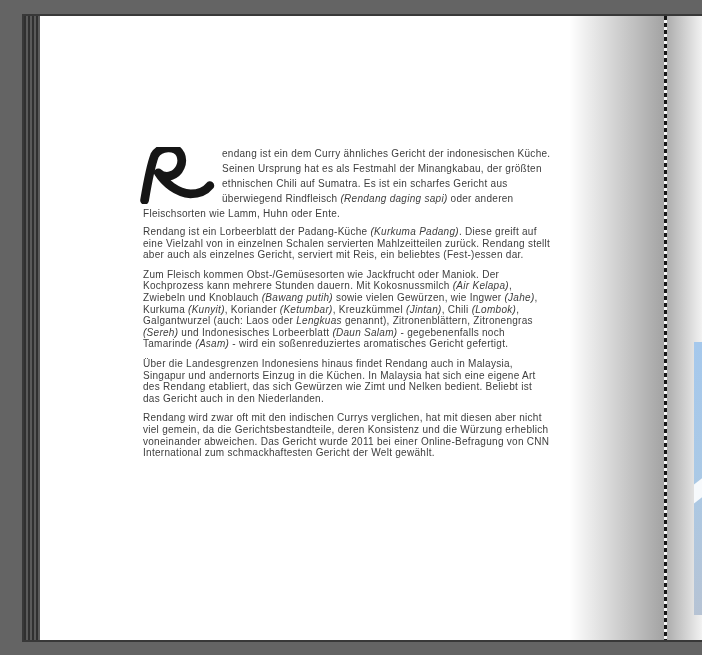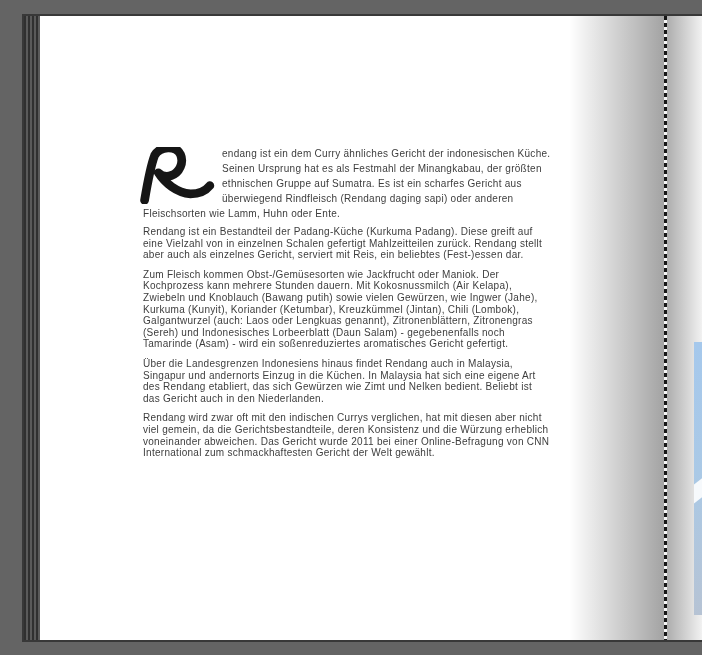--- a/index.html
+++ b/index.html
@@ -20,21 +20,21 @@
     position:absolute;left:0;top:0;bottom:0;width:16px;
     background:repeating-linear-gradient(90deg,#303030 0 2px,#5a5a5a 2px 4px);
   }
   
   .text-block{
     position:absolute;left:119px;top:130px;width:408px;
     color:#3d3d3d;font-size:10px;letter-spacing:.28px;line-height:11.6px;
   }
   .para{margin:0 0 8px 0;}
   .para-first{line-height:15px;margin-bottom:5px;}
-  .it{}
+  .it{font-style:italic;}
   .dropcap{
     float:left;width:88px;height:57px;
     margin:1px 4px 2px -13px;
   }
   
   .gutter-left{
     position:absolute;top:0;bottom:0;left:545px;width:95px;
     background:linear-gradient(to right,rgba(0,0,0,0),rgba(0,0,0,0.36));
   }
   .fold-line{
@@ -62,25 +62,25 @@
 <div class="sheet">
 
   <div class="spine"></div>
 
   <div class="text-block">
 
     <p class="para para-first">
       <svg class="dropcap" viewBox="0 0 90 62" aria-label="R">
         <path d="M 13 58 C 16 40 19 22 24 9 C 30 -1 47 -2 52 8 C 56 17 51 28 42 31 C 36 33 31 31 28 28 C 35 39 48 50 63 51 C 73 51 80 47 84 42" fill="none" stroke="#161616" stroke-width="9.5" stroke-linecap="round" stroke-linejoin="round"></path>
       </svg>
-      <span><span>endang ist ein dem Curry ähnliches Gericht der indonesischen Küche. Seinen Ursprung hat es als Festmahl der Minangkabau, der größten ethnischen Gruppe auf Sumatra. Es ist ein scharfes Gericht aus überwiegend Rindfleisch </span><span class="it">(Rendang daging sapi)</span><span> oder anderen Fleischsorten wie Lamm, Huhn oder Ente.</span></span>
+      <span><span>endang ist ein dem Curry ähnliches Gericht der indonesischen Küche. Seinen Ursprung hat es als Festmahl der Minangkabau, der größten ethnischen Chili auf Sumatra. Es ist ein scharfes Gericht aus überwiegend Rindfleisch </span><span class="it">(Rendang daging sapi)</span><span> oder anderen Fleischsorten wie Lamm, Huhn oder Ente.</span></span>
     </p>
 
     <p class="para">
-      <span><span>Rendang ist ein Bestandteil der Padang-Küche </span><span class="it">(Kurkuma Padang)</span><span>. Diese greift auf eine Vielzahl von in einzelnen Schalen gefertigt Mahlzeitteilen zurück. Rendang stellt aber auch als einzelnes Gericht, serviert mit Reis, ein beliebtes (Fest-)essen dar.</span></span>
+      <span><span>Rendang ist ein Lorbeerblatt der Padang-Küche </span><span class="it">(Kurkuma Padang)</span><span>. Diese greift auf eine Vielzahl von in einzelnen Schalen servierten Mahlzeitteilen zurück. Rendang stellt aber auch als einzelnes Gericht, serviert mit Reis, ein beliebtes (Fest-)essen dar.</span></span>
     </p>
 
     <p class="para">
       <span><span>Zum Fleisch kommen Obst-/Gemüsesorten wie Jackfrucht oder Maniok. Der Kochprozess kann mehrere Stunden dauern. Mit Kokosnussmilch </span><span class="it">(Air Kelapa)</span><span>, Zwiebeln und Knoblauch </span><span class="it">(Bawang putih)</span><span> sowie vielen Gewürzen, wie Ingwer </span><span class="it">(Jahe)</span><span>, Kurkuma </span><span class="it">(Kunyit)</span><span>, Koriander </span><span class="it">(Ketumbar)</span><span>, Kreuzkümmel </span><span class="it">(Jintan)</span><span>, Chili </span><span class="it">(Lombok)</span><span>, Galgantwurzel (auch: Laos oder </span><span class="it">Lengkuas</span><span> genannt), Zitronenblättern, Zitronengras </span><span class="it">(Sereh)</span><span> und Indonesisches Lorbeerblatt </span><span class="it">(Daun Salam)</span><span> - gegebenenfalls noch Tamarinde </span><span class="it">(Asam)</span><span> - wird ein soßenreduziertes aromatisches Gericht gefertigt.</span></span>
     </p>
 
     <p class="para">
       <span><span>Über die Landesgrenzen Indonesiens hinaus findet Rendang auch in Malaysia, Singapur und andernorts Einzug in die Küchen. In Malaysia hat sich eine eigene Art des Rendang etabliert, das sich Gewürzen wie Zimt und Nelken bedient. Beliebt ist das Gericht auch in den Niederlanden.</span></span>
     </p>
 

